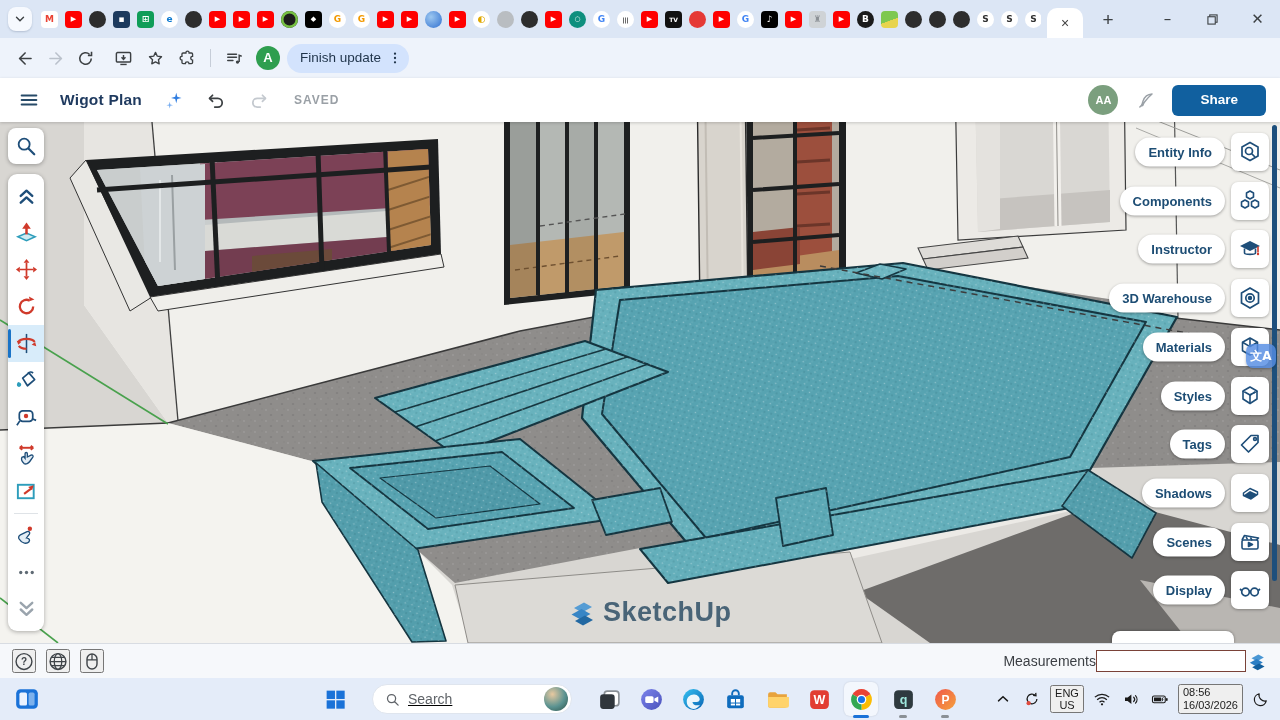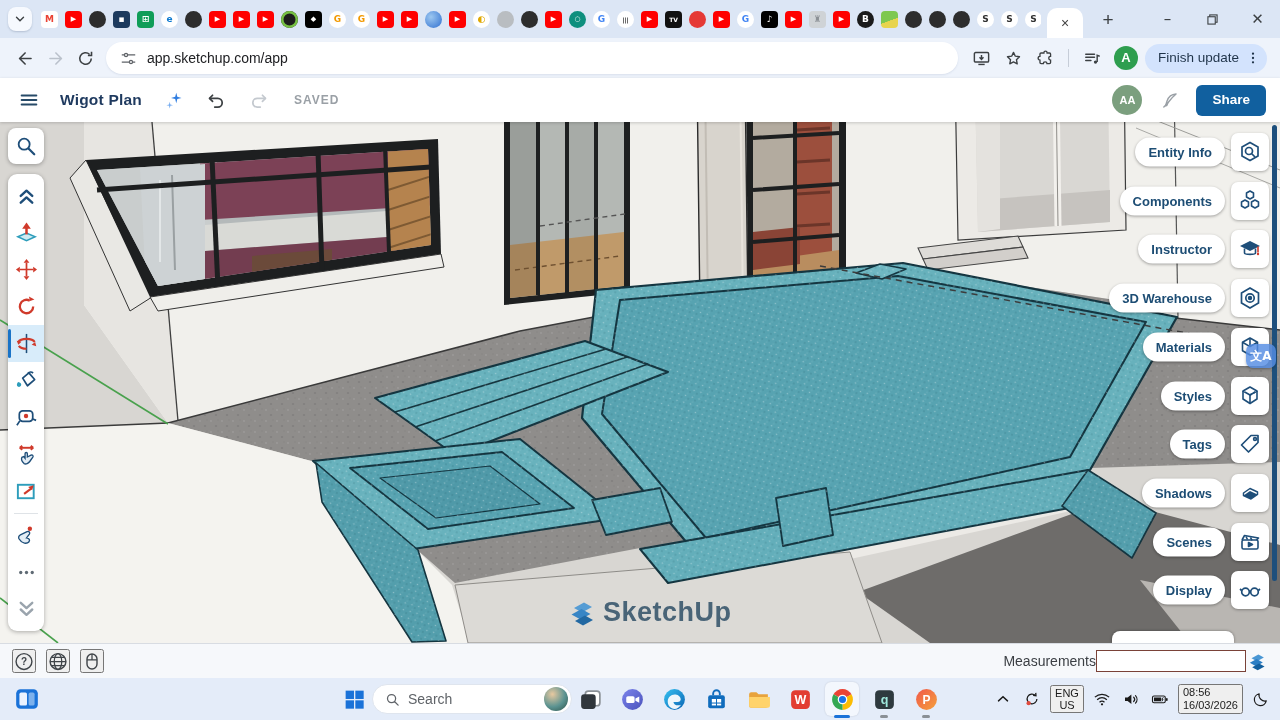--- a/index.html
+++ b/index.html
@@ -39,21 +39,21 @@
   
   .sk-topbar { position:absolute; top:78px; left:0; width:1280px; height:44px; background:#ffffff; display:flex; align-items:center; padding:0 14px; box-shadow:0 1px 3px rgba(0,0,0,.18); z-index:5; }
   .hamburger { width:30px; height:30px; border:none; background:transparent; display:flex; align-items:center; justify-content:center; }
   .hamburger svg { width:22px; height:22px; }
   .doc-title { font:700 15.5px/1 "Liberation Sans",sans-serif; color:#1f3a5f; margin-left:16px; letter-spacing:.2px; }
   .sk-ic-btn { width:34px; height:34px; border:none; background:transparent; display:flex; align-items:center; justify-content:center; margin-left:8px; }
   .sk-ic-btn svg { width:21px; height:21px; }
   .saved-label { font:700 12px/1 "Liberation Sans",sans-serif; color:#9aa0a6; letter-spacing:1px; margin-left:18px; }
   .sk-top-right { margin-left:auto; display:flex; align-items:center; gap:10px; }
   .sk-avatar { width:30px; height:30px; border-radius:50%; background:#7b9f7e; color:#fff; font:700 11px/30px "Liberation Sans",sans-serif; text-align:center; }
-  .share-btn { height:31px; padding:0 16px; background:#11609f; color:#fff; border:none; border-radius:6px; font:700 13.5px/1 "Liberation Sans",sans-serif; }
+  .share-btn { height:31px; padding:0 28px; background:#11609f; color:#fff; border:none; border-radius:6px; font:700 13.5px/1 "Liberation Sans",sans-serif; }
 
   
   .canvas-wrap { position:absolute; top:122px; left:0; width:1280px; height:521px; background:#d8d6d2; }
   .scene-svg { position:absolute; top:0; left:0; }
 
   .watermark { position:absolute; left:566px; top:474px; display:flex; align-items:center; gap:5px; opacity:.92; }
   .watermark svg { width:32px; height:32px; }
   .watermark .wm-text { font:700 27px/1 "Liberation Sans",sans-serif; color:#3d5a70; letter-spacing:.5px; }
 
   
@@ -87,21 +87,21 @@
   .sb-hint { font:400 14px/1 "Liberation Sans",sans-serif; color:#3b3f44; margin-left:4px; }
   .sb-right { margin-left:auto; display:flex; align-items:center; gap:0; }
   .sb-meas-label { font:400 14px/1 "Liberation Sans",sans-serif; color:#3b3f44; }
   .sb-meas-input { width:150px; height:22px; border:1.5px solid #7a4238; background:#fff; font:400 12px/1 "Liberation Sans",sans-serif; padding:0 5px; }
   .sb-logo svg { width:22px; height:22px; display:block; }
 
   
   .taskbar { position:absolute; top:678px; left:0; width:1280px; height:42px; background:#e4ecf9; display:flex; align-items:center; }
   .tb-widgets { position:absolute; left:14px; top:8px; width:26px; height:26px; border:none; background:transparent; }
   .tb-widgets svg { width:26px; height:26px; }
-  .tb-center { display:flex; align-items:center; gap:1px; margin:0 auto; }
+  .tb-center { display:flex; align-items:center; gap:20px; margin:0 auto;text-decoration:underline; }
   .tb-app { position:relative; width:34px; height:34px; border:none; background:transparent; border-radius:6px; display:flex; align-items:center; justify-content:center; }
   .tb-app svg { width:25px; height:25px; }
   .tb-app.active { background:#f3f7fd; box-shadow:0 0 2px rgba(0,0,0,.15); }
   .tb-app.active::after { content:""; position:absolute; bottom:-2px; left:9px; width:16px; height:3px; border-radius:2px; background:#1a72d8; }
   .tb-app.running::after { content:""; position:absolute; bottom:-2px; left:13px; width:8px; height:3px; border-radius:2px; background:#8a9096; }
   .tb-search { width:200px; height:30px; background:#fff; border:1px solid #dfe5ee; border-radius:16px; display:flex; align-items:center; padding:0 3px 0 12px; gap:8px; }
   .tb-search svg { width:15px; height:15px; }
   .tb-search .s-lbl { font:400 14px/1 "Liberation Sans",sans-serif; color:#5f6368; flex:1; }
   .s-img { width:24px; height:24px; border-radius:50%; background:radial-gradient(circle at 35% 30%, #e8c9a0, #5b9391 55%, #2b4f46); }
   .tb-tray { position:absolute; right:8px; top:0; height:42px; display:flex; align-items:center; gap:7px; }
@@ -275,28 +275,20 @@
       <svg viewBox="0 0 24 24">
           <path d="M5 12h13.5M12.5 5l7 7-7 7" fill="none" stroke="#bac1cb" stroke-width="2" stroke-linecap="round" stroke-linejoin="round"></path>
         </svg>
     </button>
     <button class="nav-ic">
       <svg viewBox="0 0 24 24">
           <path d="M19.3 12a7.3 7.3 0 1 1-2.1-5.1" fill="none" stroke="#3c4043" stroke-width="2"></path>
           <path d="M19.6 3.6v4.6h-4.6" fill="none" stroke="#3c4043" stroke-width="2"></path>
         </svg>
     </button>
-    <div class="omnibox">
-      <svg class="tune" viewBox="0 0 24 24">
-          <circle cx="8.5" cy="7" r="2.2" fill="none" stroke="#5f6368" stroke-width="1.8"></circle>
-          <path d="M2.5 7h3.8M10.7 7H21.5M2.5 17h10.8M17.7 17h3.8" stroke="#5f6368" stroke-width="1.8"></path>
-          <circle cx="15.5" cy="17" r="2.2" fill="none" stroke="#5f6368" stroke-width="1.8"></circle>
-        </svg>
-      <span class="url-text">app.sketchup.com/app</span>
-    </div>
     <div class="toolbar-right">
       <button class="nav-ic">
         <svg viewBox="0 0 24 24">
             <rect x="3" y="4.5" width="18" height="12" rx="1.5" fill="none" stroke="#3c4043" stroke-width="1.8"></rect>
             <path d="M12 7.5v5M9.5 10.5l2.5 2.6 2.5-2.6" fill="none" stroke="#3c4043" stroke-width="1.8"></path>
             <path d="M8 19.5h8" stroke="#3c4043" stroke-width="1.8"></path>
           </svg>
       </button>
       <button class="nav-ic">
         <svg viewBox="0 0 24 24">

